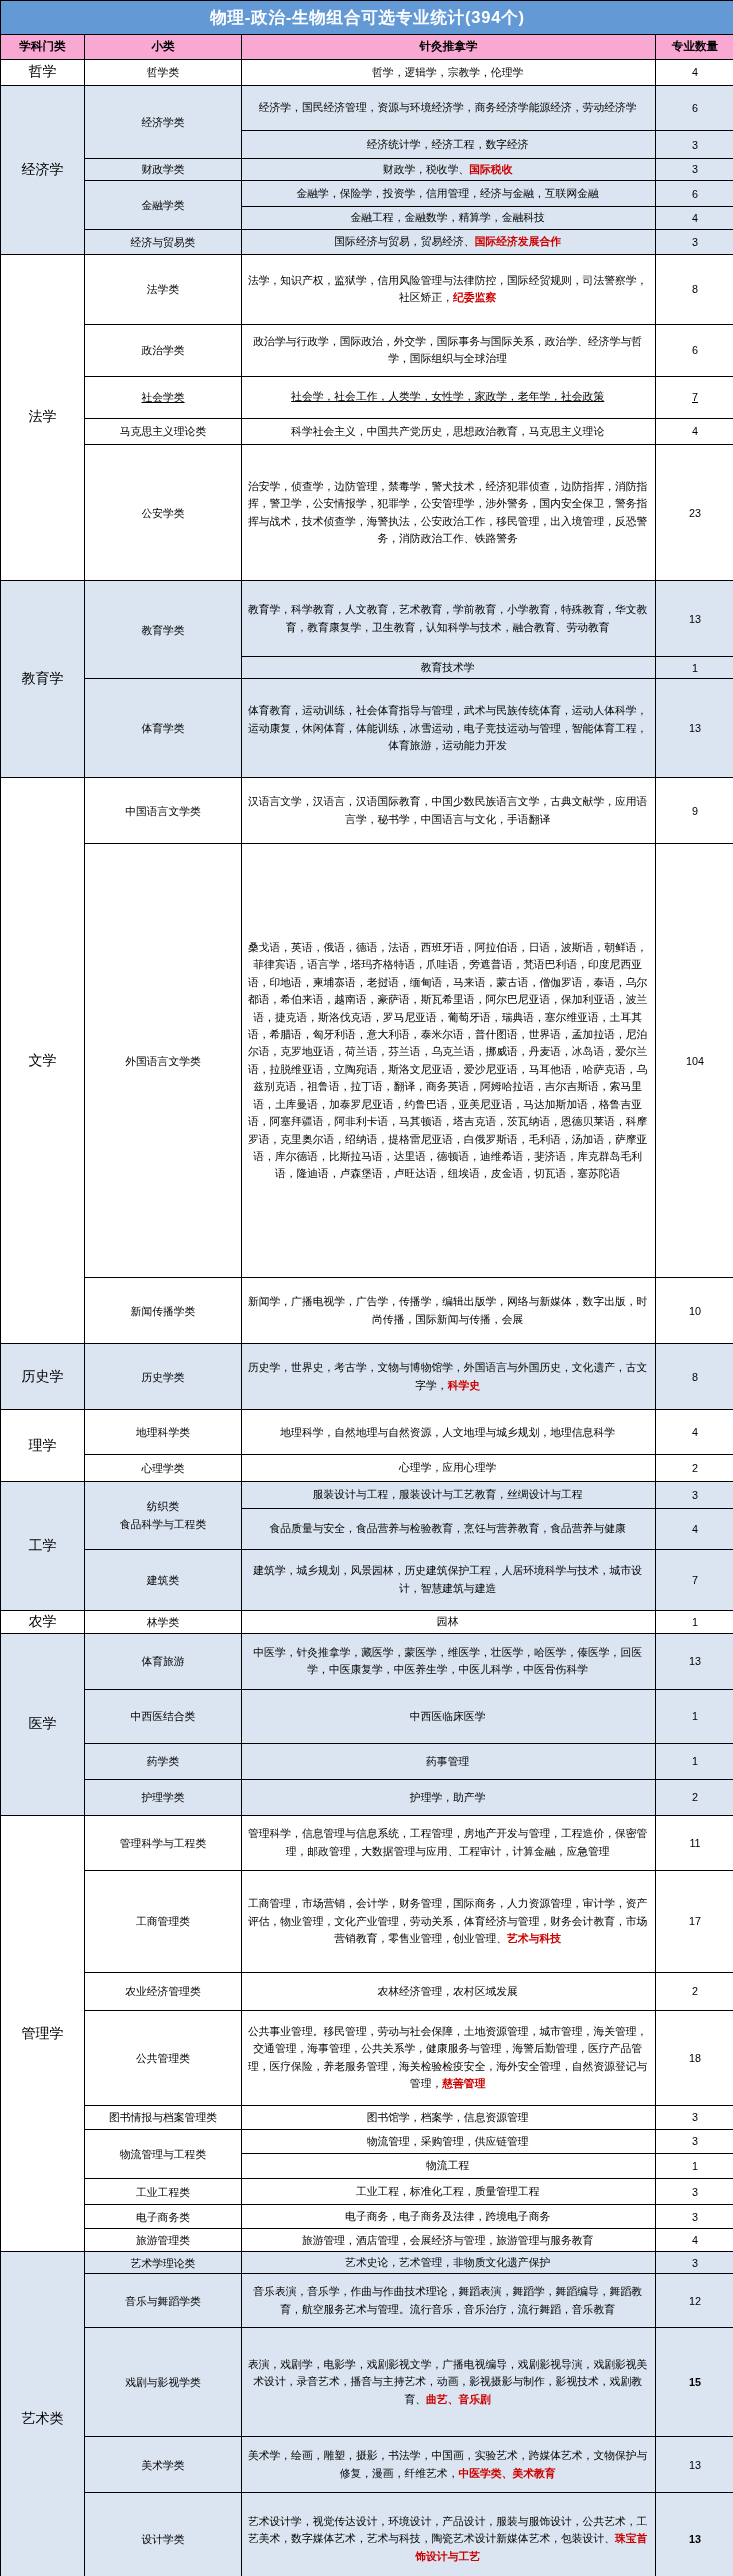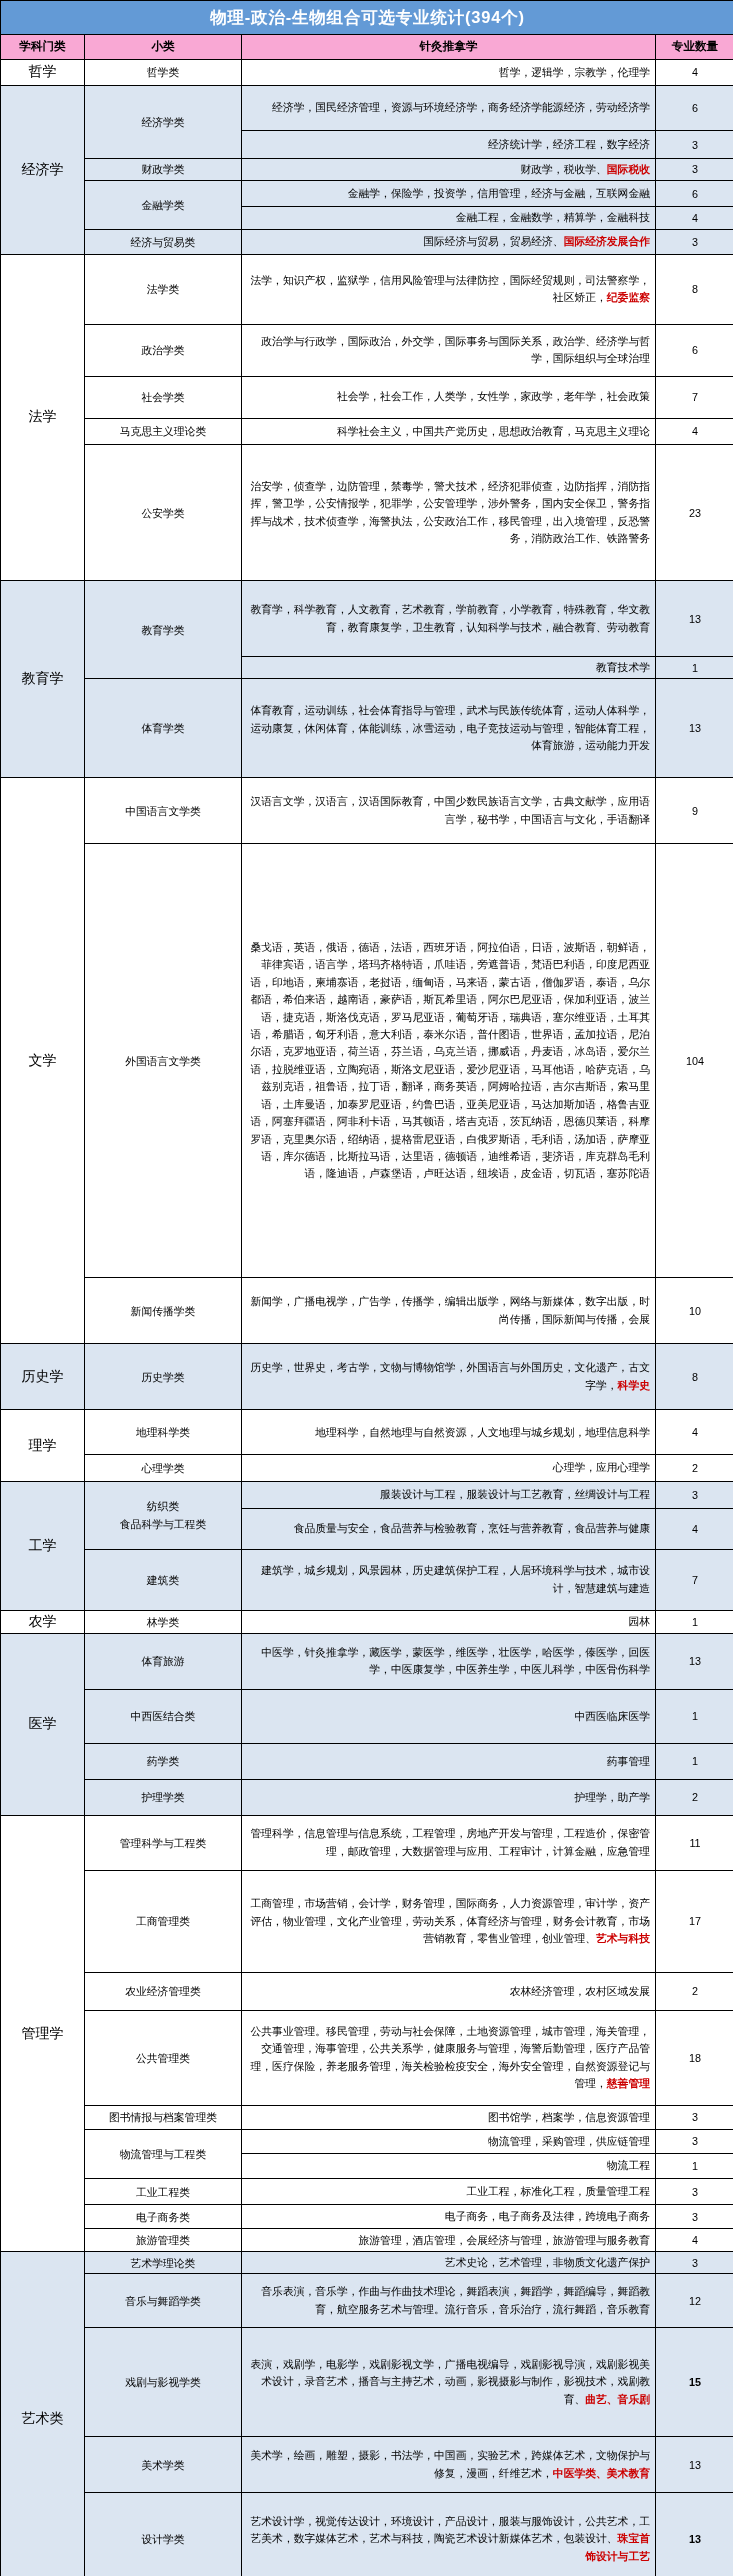--- a/index.html
+++ b/index.html
@@ -3,21 +3,21 @@
 <meta charset="utf-8">
 <style>
   html,body{margin:0;padding:0;background:#ffffff;}
   body{width:734px;font-family:"Liberation Sans","DejaVu Sans",sans-serif;color:#000;}
   table{border-collapse:collapse;table-layout:fixed;width:734px;border:1.7px solid #000;}
   th,td{border:0.8px solid #000;overflow:hidden;}
   tr.title-row th{height:31px;background:#639ad6;color:#ffffff;font-size:16.5px;font-weight:bold;text-align:center;letter-spacing:0.8px;}
   tr.header-row th{height:21.5px;background:#f9a8d4;font-size:11.6px;font-weight:bold;text-align:center;}
   td.cat{text-align:center;font-size:14px;white-space:pre-line;background:#ffffff;margin-left:36px;}
   td.sub{text-align:center;font-size:10.8px;white-space:pre-line;line-height:18px;background:#ffffff;}
-  td.majors{text-align:right;padding:1.7px 5px 1.7px 3.3px;font-size:10.8px;line-height:17.4px;background:#ffffff;vertical-align:middle;}
+  td.majors{text-align:center;padding:1.7px 5px 1.7px 3.3px;font-size:10.8px;line-height:17.4px;background:#ffffff;vertical-align:middle;}
   td.count{text-align:center;font-size:10.8px;background:#ffffff;}
   tr.tint td{background:#dbe5f1;}
   .red{color:#cc0000;font-weight:bold;}
   td.bold{font-weight:bold;}
   tr.cat-start td{border-top:1.7px solid #000;}
 </style>
 </head>
 <body>
 
 <table>
@@ -78,21 +78,21 @@
         <td class="cat" rowspan="5">法学</td>
         <td class="sub" rowspan="1">法学类</td>
         <td class="majors"><span>法学，知识产权，监狱学，信用风险管理与法律防控，国际经贸规则，司法警察学，社区矫正，</span><span class="red">纪委监察</span></td>
         <td class="count">8</td>
       </tr>
       <tr style="height: 52px;">
         <td class="sub" rowspan="1">政治学类</td>
         <td class="majors"><span>政治学与行政学，国际政治，外交学，国际事务与国际关系，政治学、经济学与哲学，国际组织与全球治理</span></td>
         <td class="count">6</td>
       </tr>
-      <tr style="height: 42px;">
+      <tr style="height: 42px; text-decoration: underline;">
         <td class="sub" rowspan="1">社会学类</td>
         <td class="majors"><span>社会学，社会工作，人类学，女性学，家政学，老年学，社会政策</span></td>
         <td class="count">7</td>
       </tr>
       <tr style="height: 26.5px;">
         <td class="sub" rowspan="1">马克思主义理论类</td>
         <td class="majors"><span>科学社会主义，中国共产党历史，思想政治教育，马克思主义理论</span></td>
         <td class="count">4</td>
       </tr>
       <tr style="height: 136px;">

